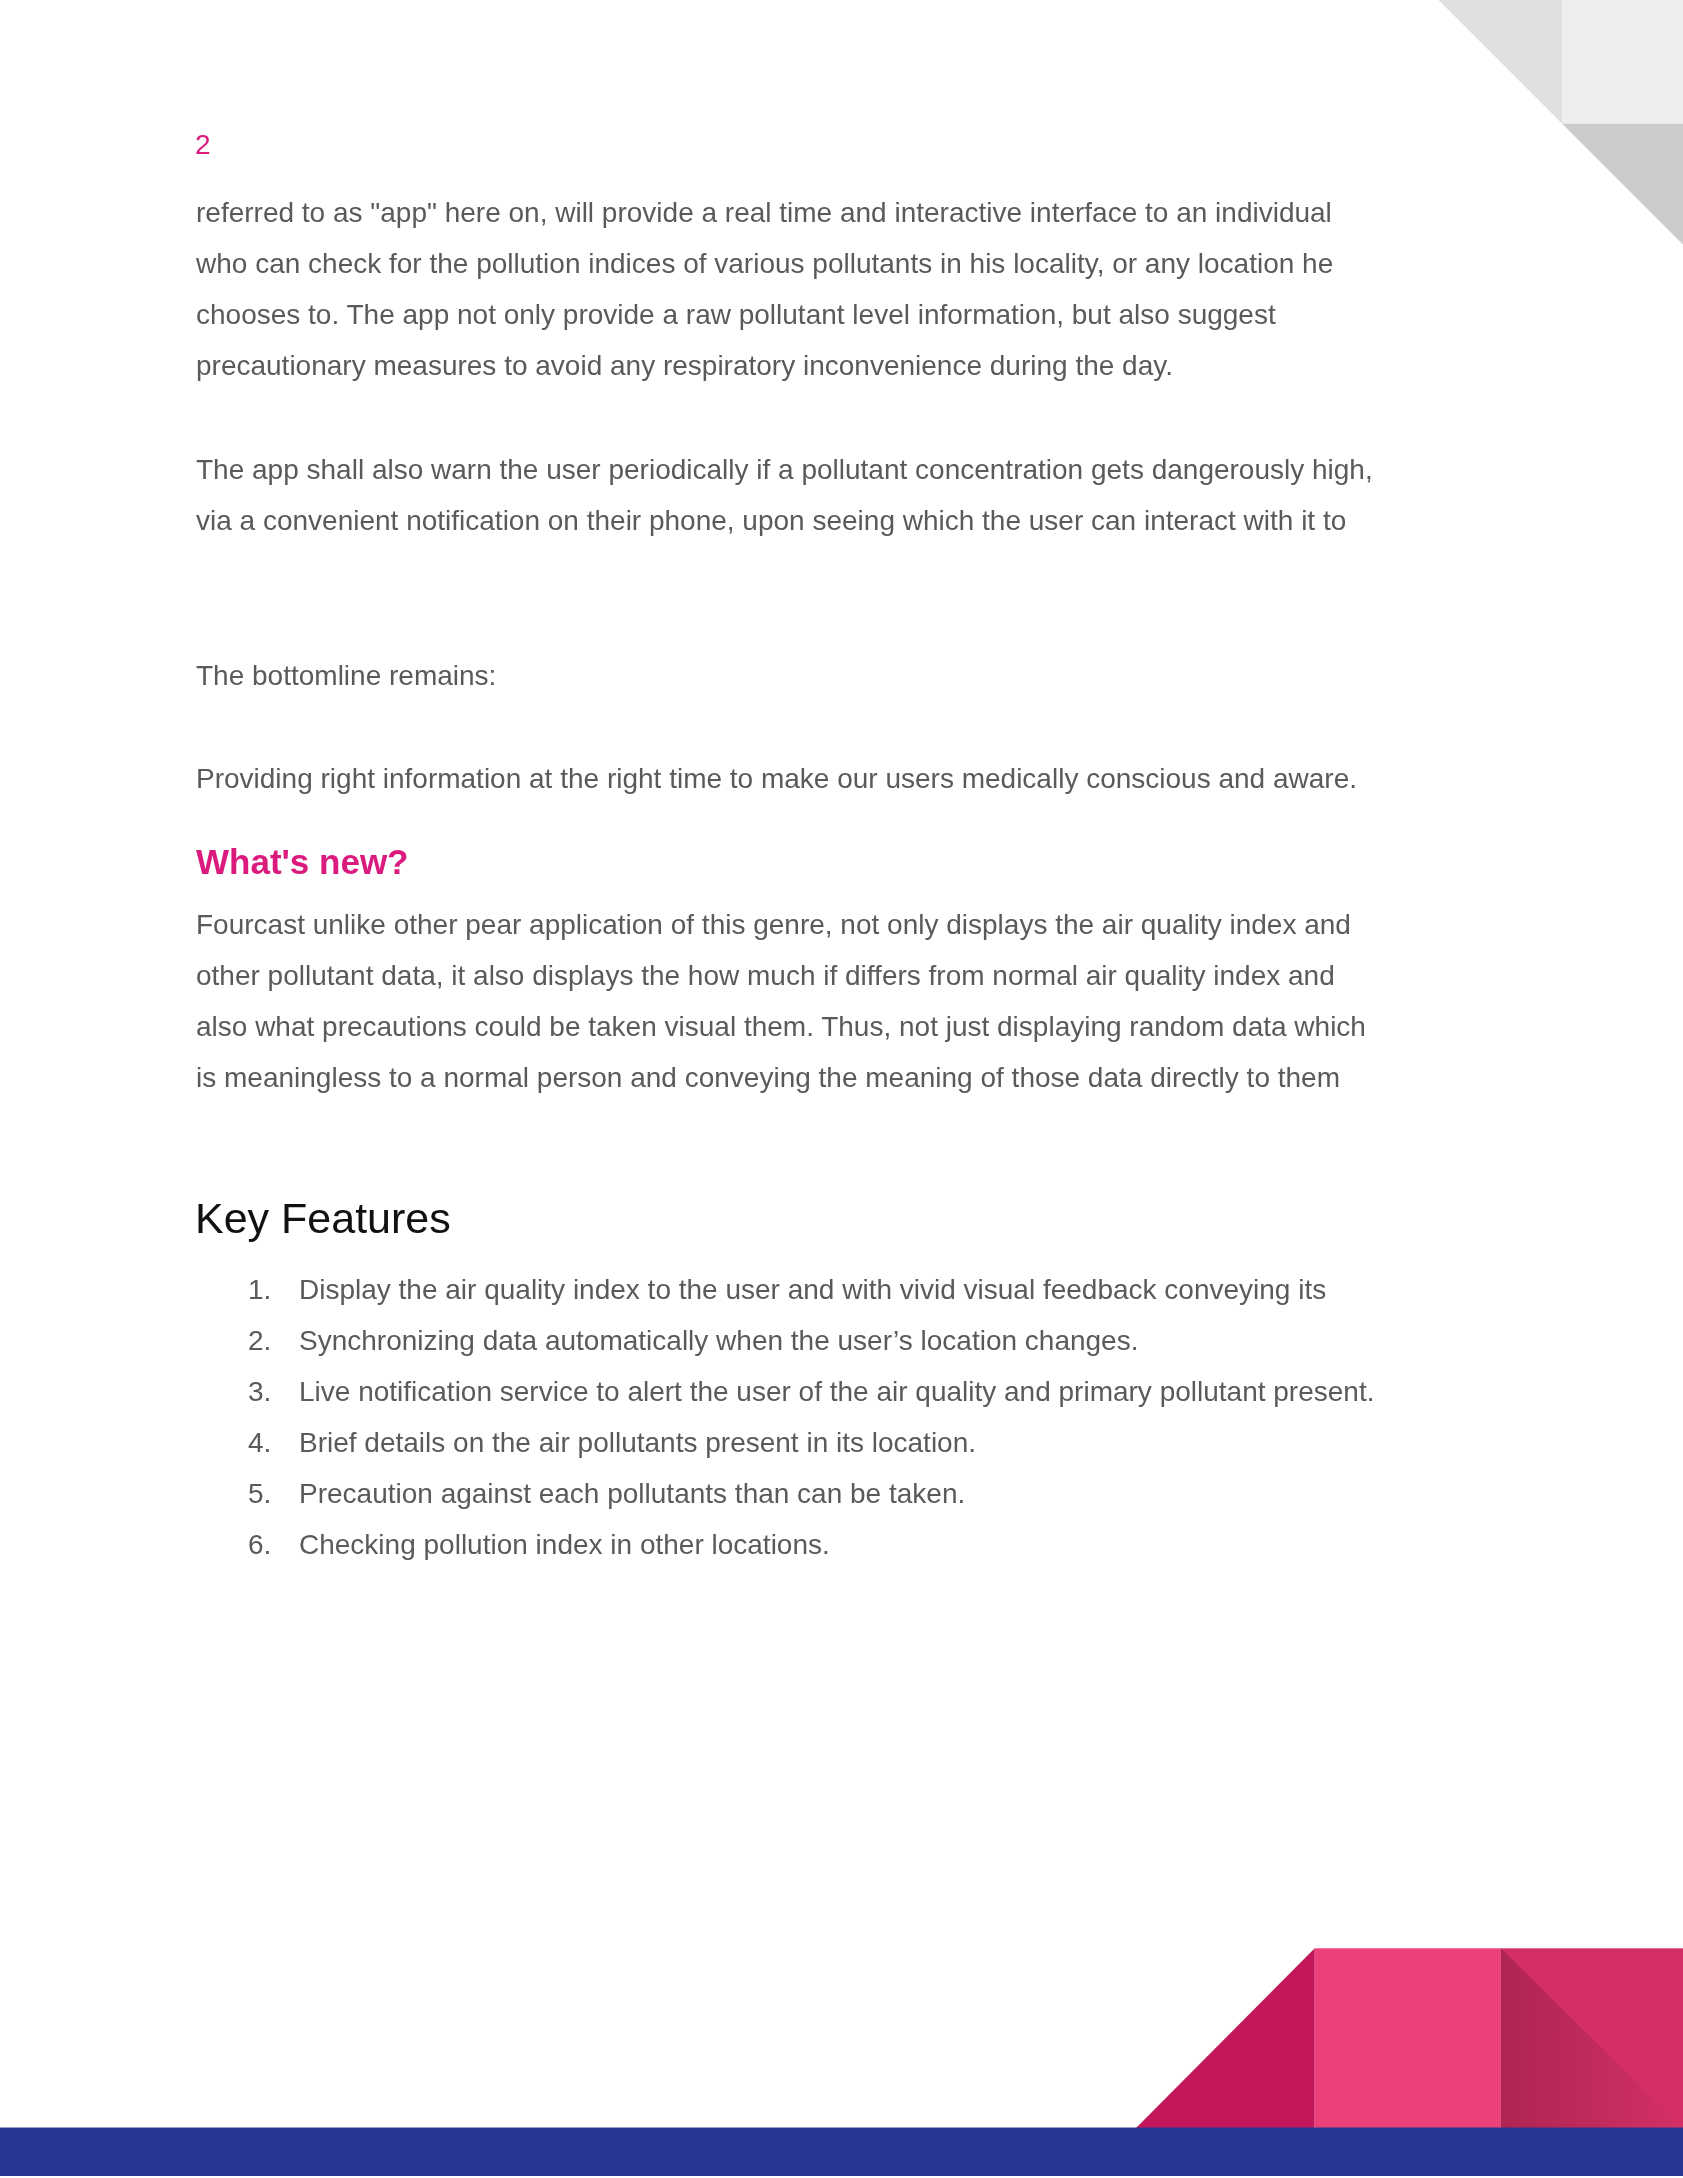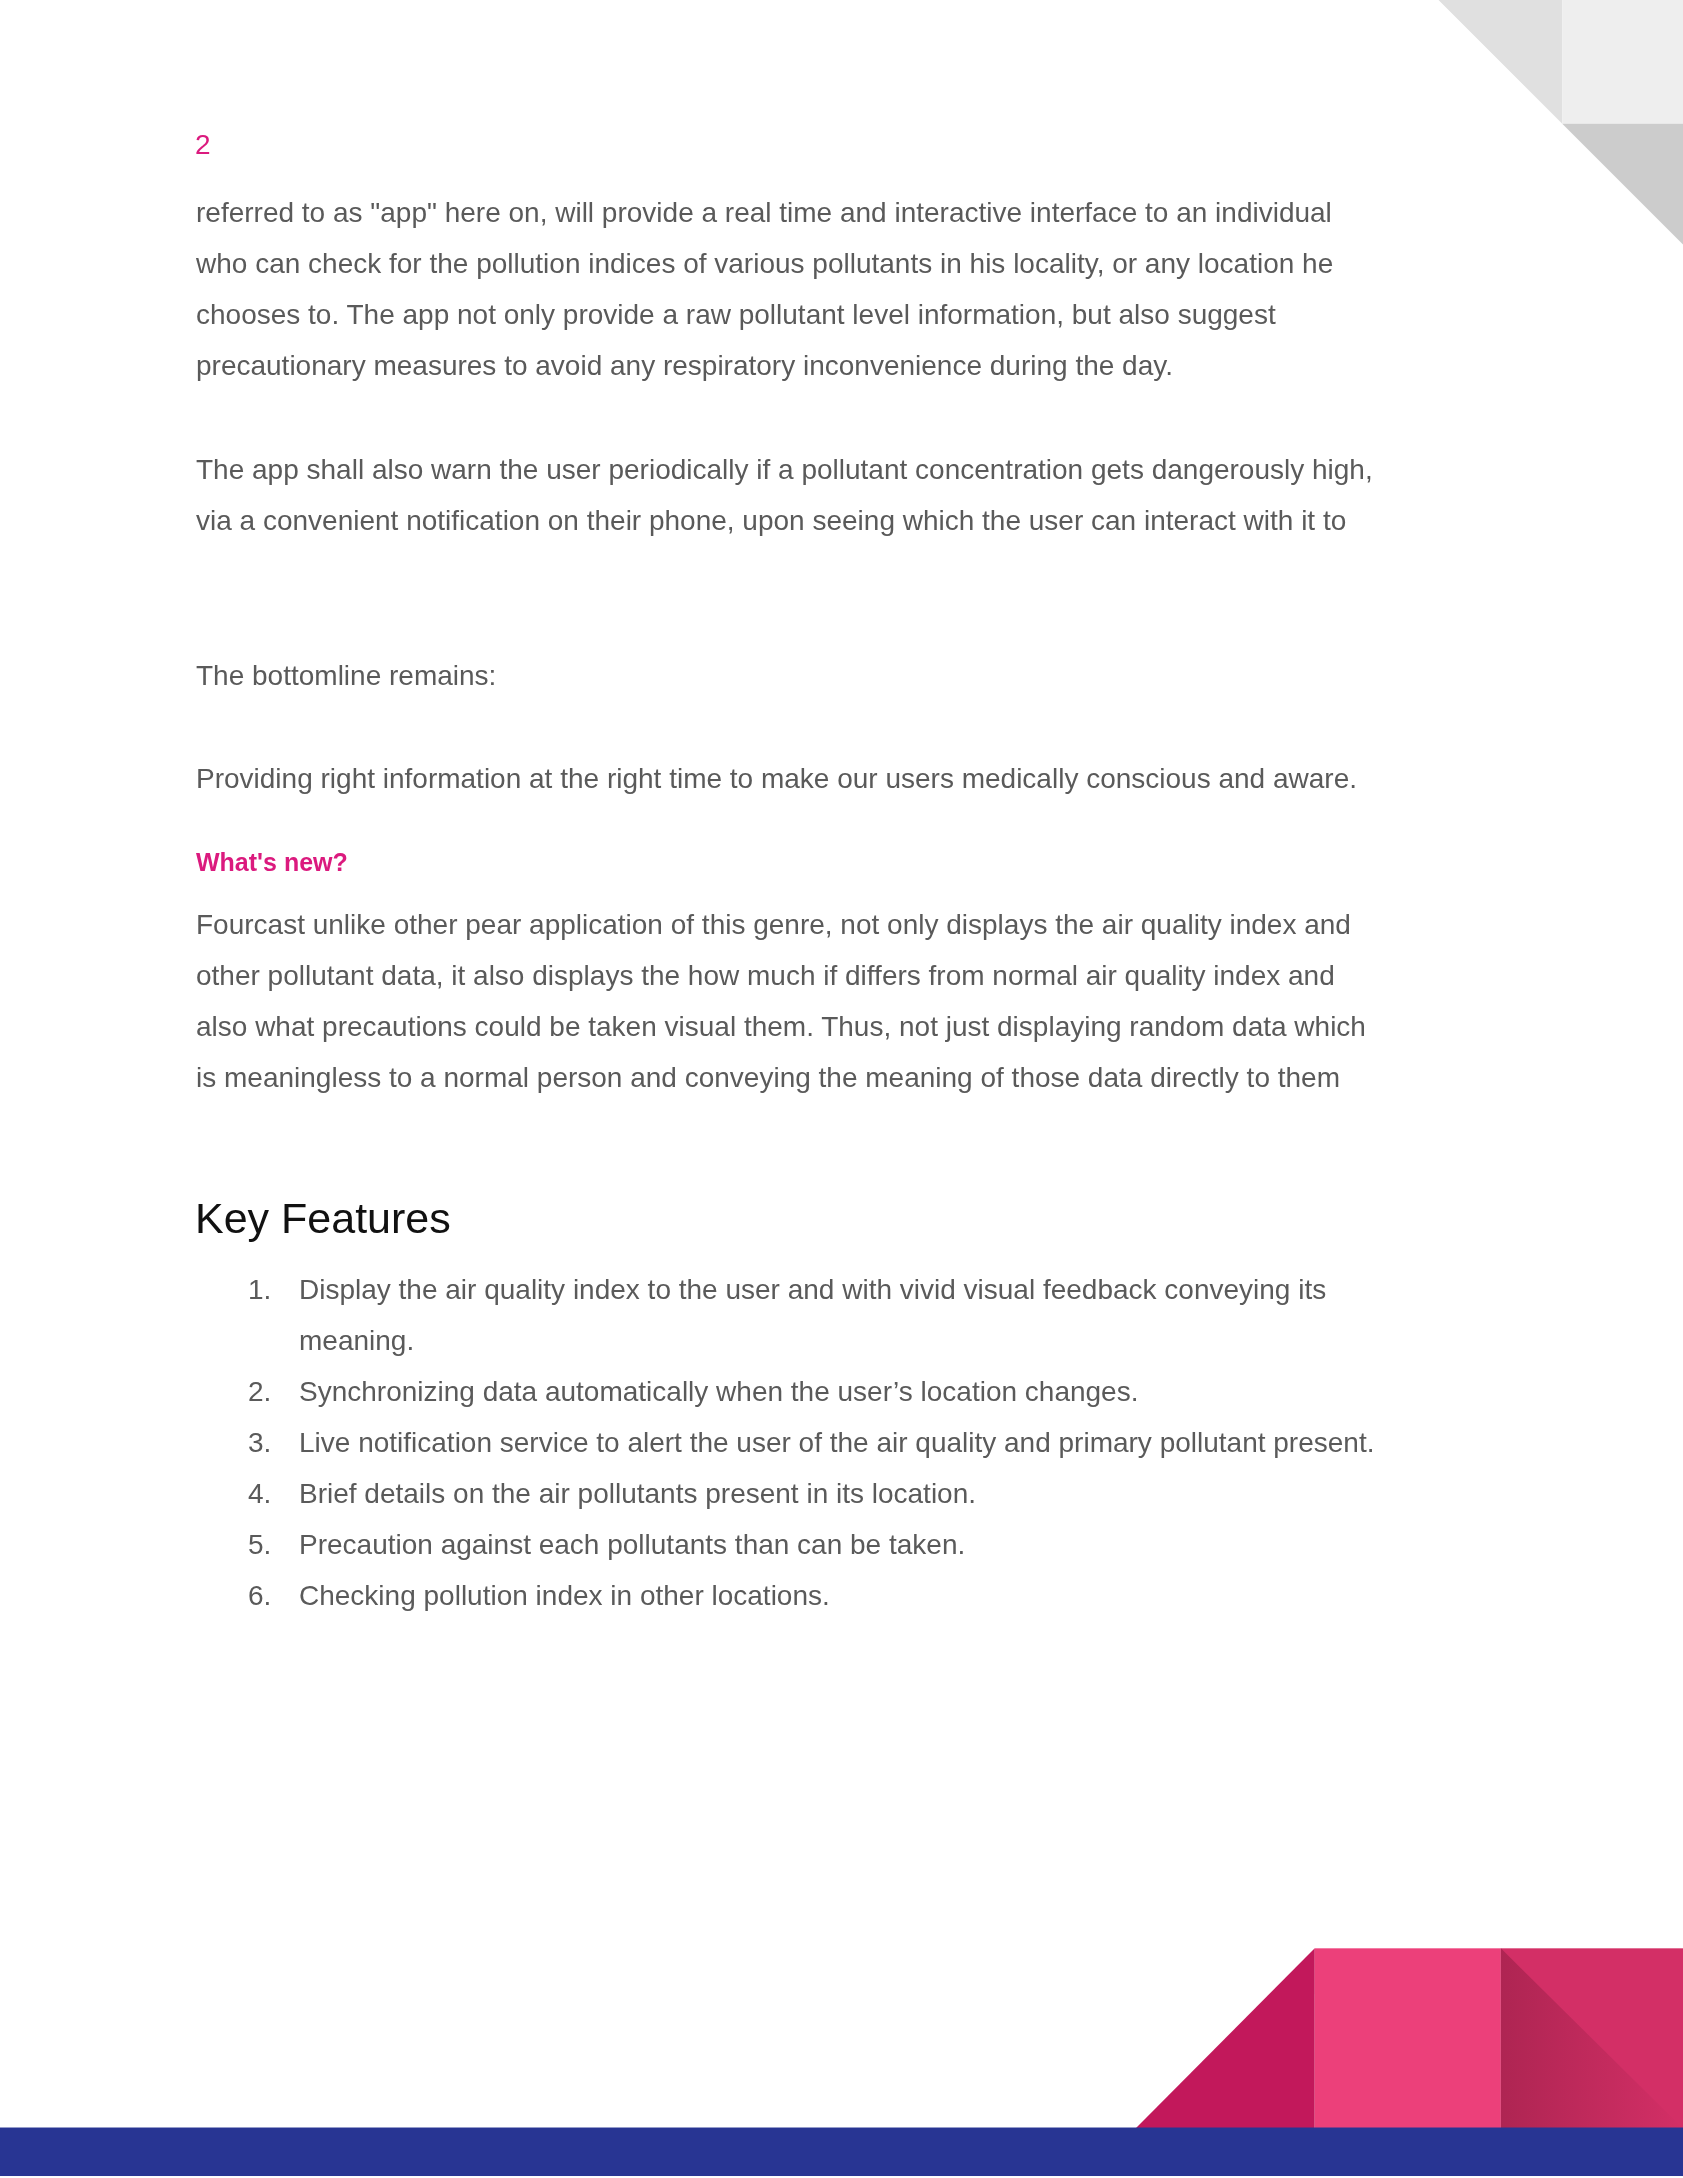--- a/index.html
+++ b/index.html
@@ -3,21 +3,21 @@
 <meta charset="utf-8">
 <style>
   html, body { margin: 0; padding: 0; background: #ffffff; }
   body { width: 1683px; height: 2178px; position: relative; overflow: hidden;
          font-family: "Liberation Sans", "DejaVu Sans", sans-serif; }
   .deco { position: absolute; left: 0; top: 0; width: 1683px; height: 2178px; pointer-events: none; }
   .page-number { position: absolute; left: 195px; top: 125px; font-size: 28px; line-height: 40px;
                  color: #DB1A7E; }
   .para { position: absolute; left: 196px; font-size: 28px; line-height: 51px; color: #5a5a5a; }
   .para .line { display: block; white-space: nowrap; height: 51px; }
-  .subheading { position: absolute; left: 196px; top: 842px; font-size: 25px; line-height: 40px;
+  .subheading { position: absolute; left: 196px; top: 842px; font-size: 35px; line-height: 40px;
                 font-weight: bold; color: #DB1A7E; }
   .heading { position: absolute; left: 195px; top: 1189px; font-size: 43px; line-height: 59px;
              color: #111111; text-align: right; }
   .list { position: absolute; left: 196px; top: 1264px; margin: 0; padding: 0; list-style: none;
           font-size: 28px; line-height: 51px; color: #5a5a5a; }
   .list li { position: relative; padding-left: 103px; }
   .list .num { position: absolute; left: 52px; top: 0; }
   .list .line { display: block; white-space: nowrap; height: 51px; }
 </style>
 </head>
@@ -74,21 +74,20 @@
   <span class="line">also what precautions could be taken visual them. Thus, not just displaying random data which</span>
   <span class="line">is meaningless to a normal person and conveying the meaning of those data directly to them</span>
 </div>
 
 <div class="heading">Key Features</div>
 
 <ol class="list">
   <li>
     <span class="num">1.</span>
     <span class="line">Display the air quality index to the user and with vivid visual feedback conveying its</span>
-    <span class="line">meaning.</span>
   </li>
   <li>
     <span class="num">2.</span>
     <span class="line">Synchronizing data automatically when the user’s location changes.</span>
   </li>
   <li>
     <span class="num">3.</span>
     <span class="line">Live notification service to alert the user of the air quality and primary pollutant present.</span>
   </li>
   <li>

